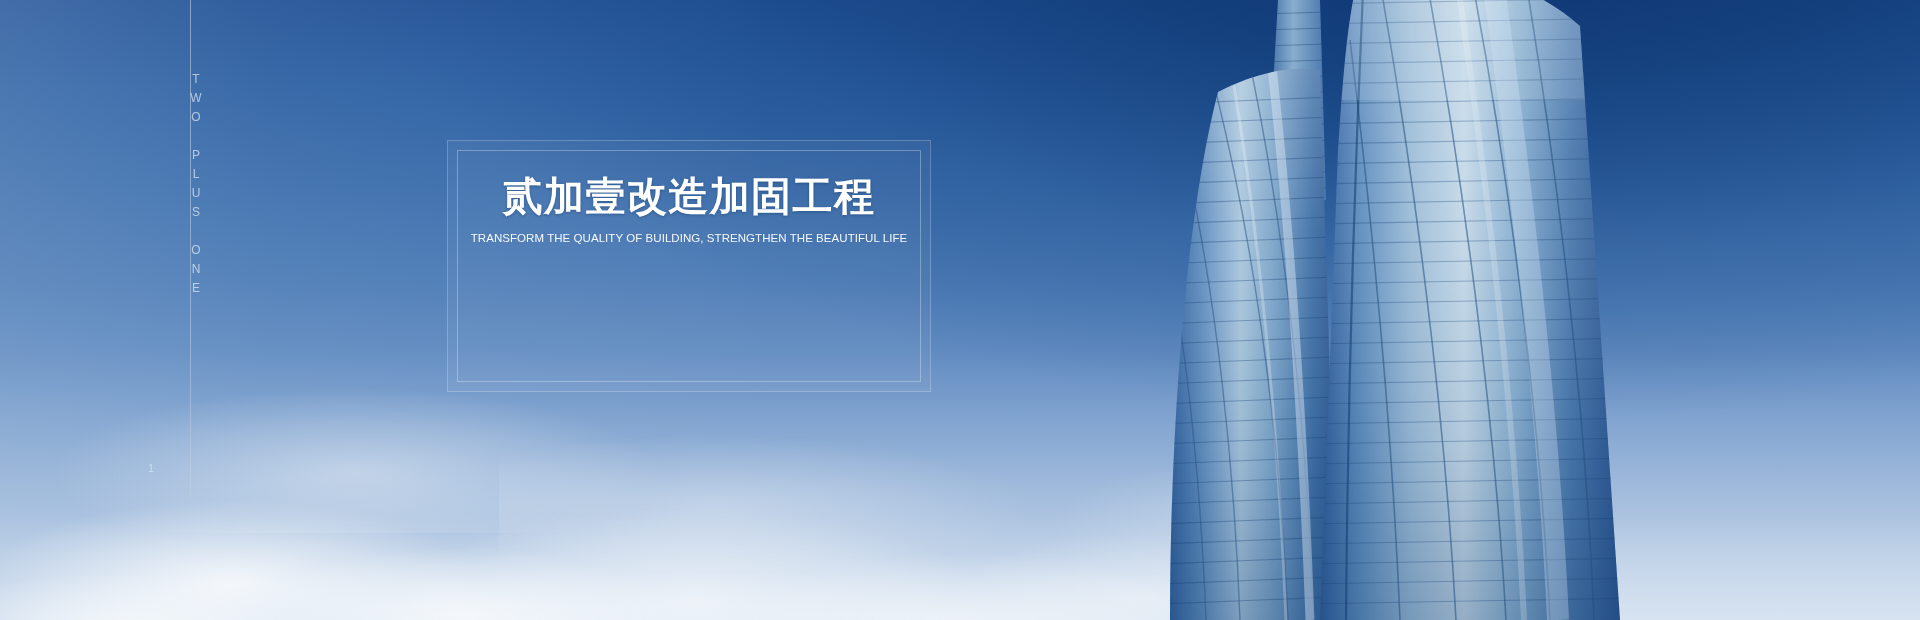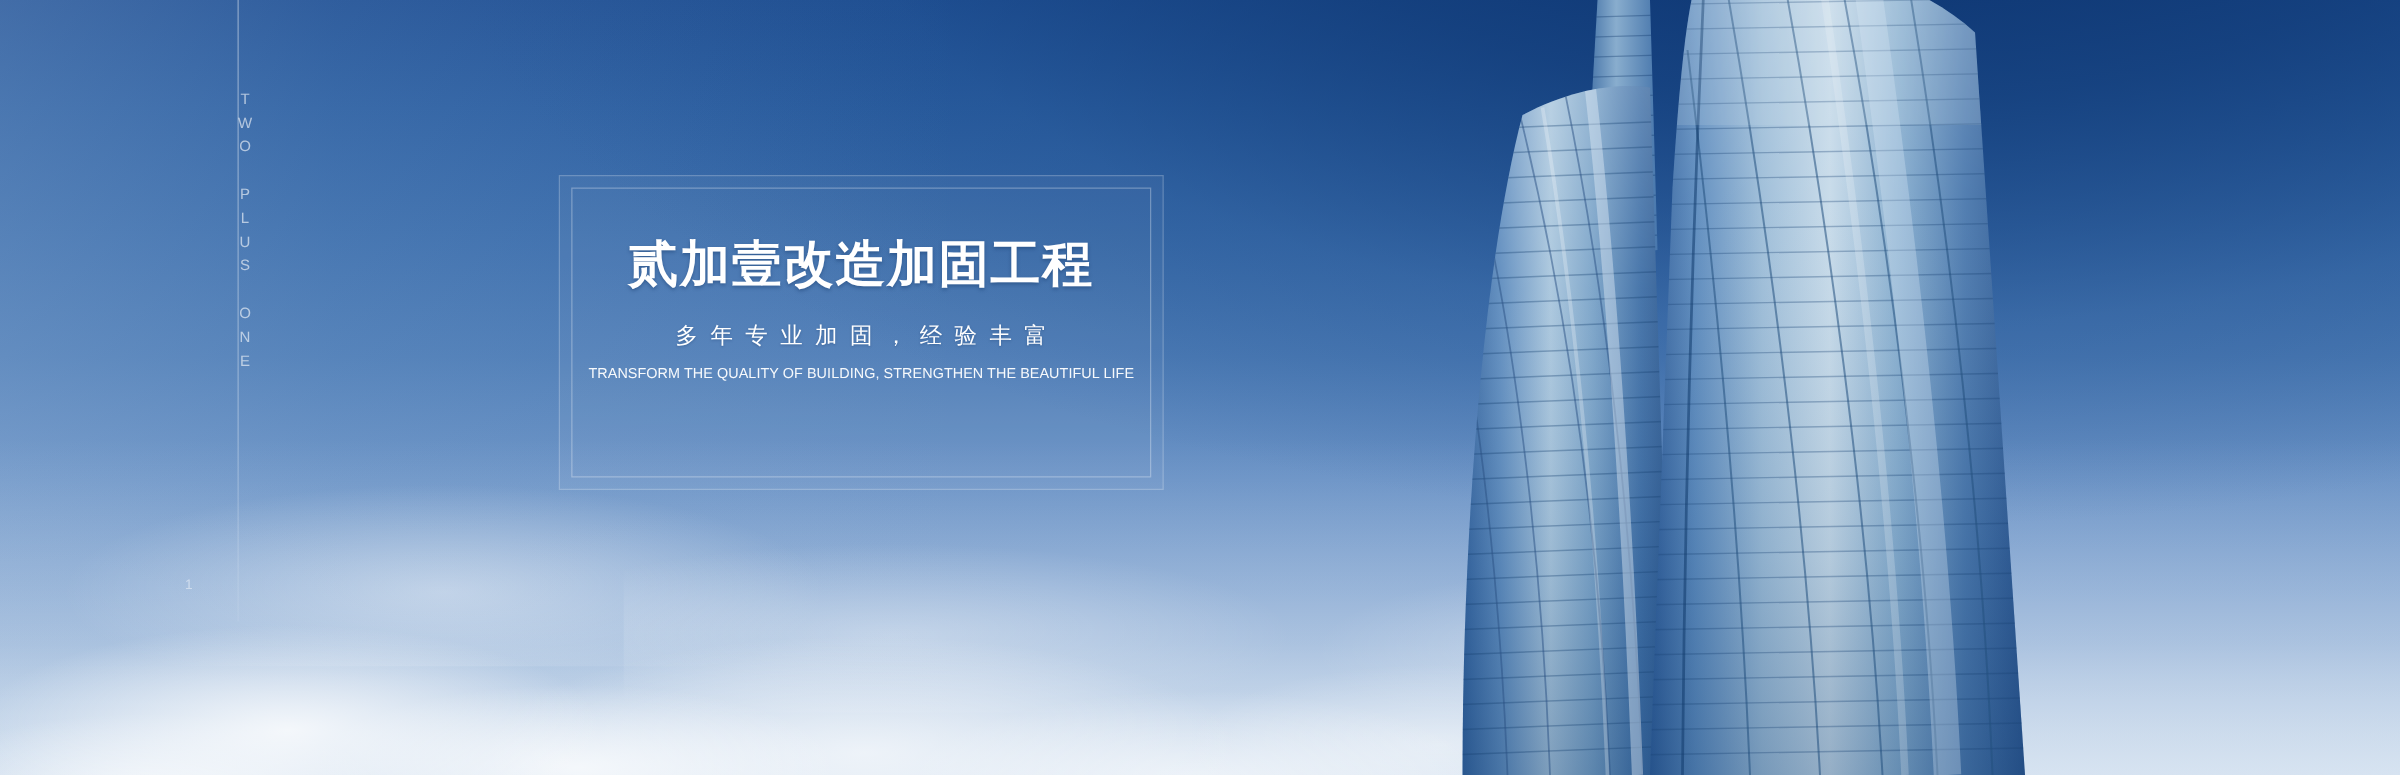--- a/index.html
+++ b/index.html
@@ -122,21 +122,21 @@
   }
 
   .copy {
     position:absolute;
     left:447px; top:140px;
     width:484px; height:252px;
     display:flex;
     flex-direction:column;
     align-items:center;
     justify-content:flex-start;
-    padding-top:52px;
+    padding-top:36px;
   }
 
   .title-main {
     color:#ffffff;
     font-size:40px;
     font-weight:bold;
     letter-spacing:0.035em;
     line-height:1;
     white-space:nowrap;
     text-shadow:0 1px 3px rgba(10,40,85,0.35);
@@ -358,17 +358,16 @@
   <div class="brand-rail"></div>
   <div class="brand-vertical">TWO PLUS ONE</div>
   <div class="brand-mark">1</div>
 
   <div class="panel">
     <div class="panel-inner"></div>
   </div>
 
   <div class="copy">
     <div class="title-main">贰加壹改造加固工程</div>
-    <div class="title-sub">多年专业加固，经验丰富</div>
     <div class="title-en">TRANSFORM THE QUALITY OF BUILDING, STRENGTHEN THE BEAUTIFUL LIFE</div>
   </div>
 
 </div>
 
 </body></html>

